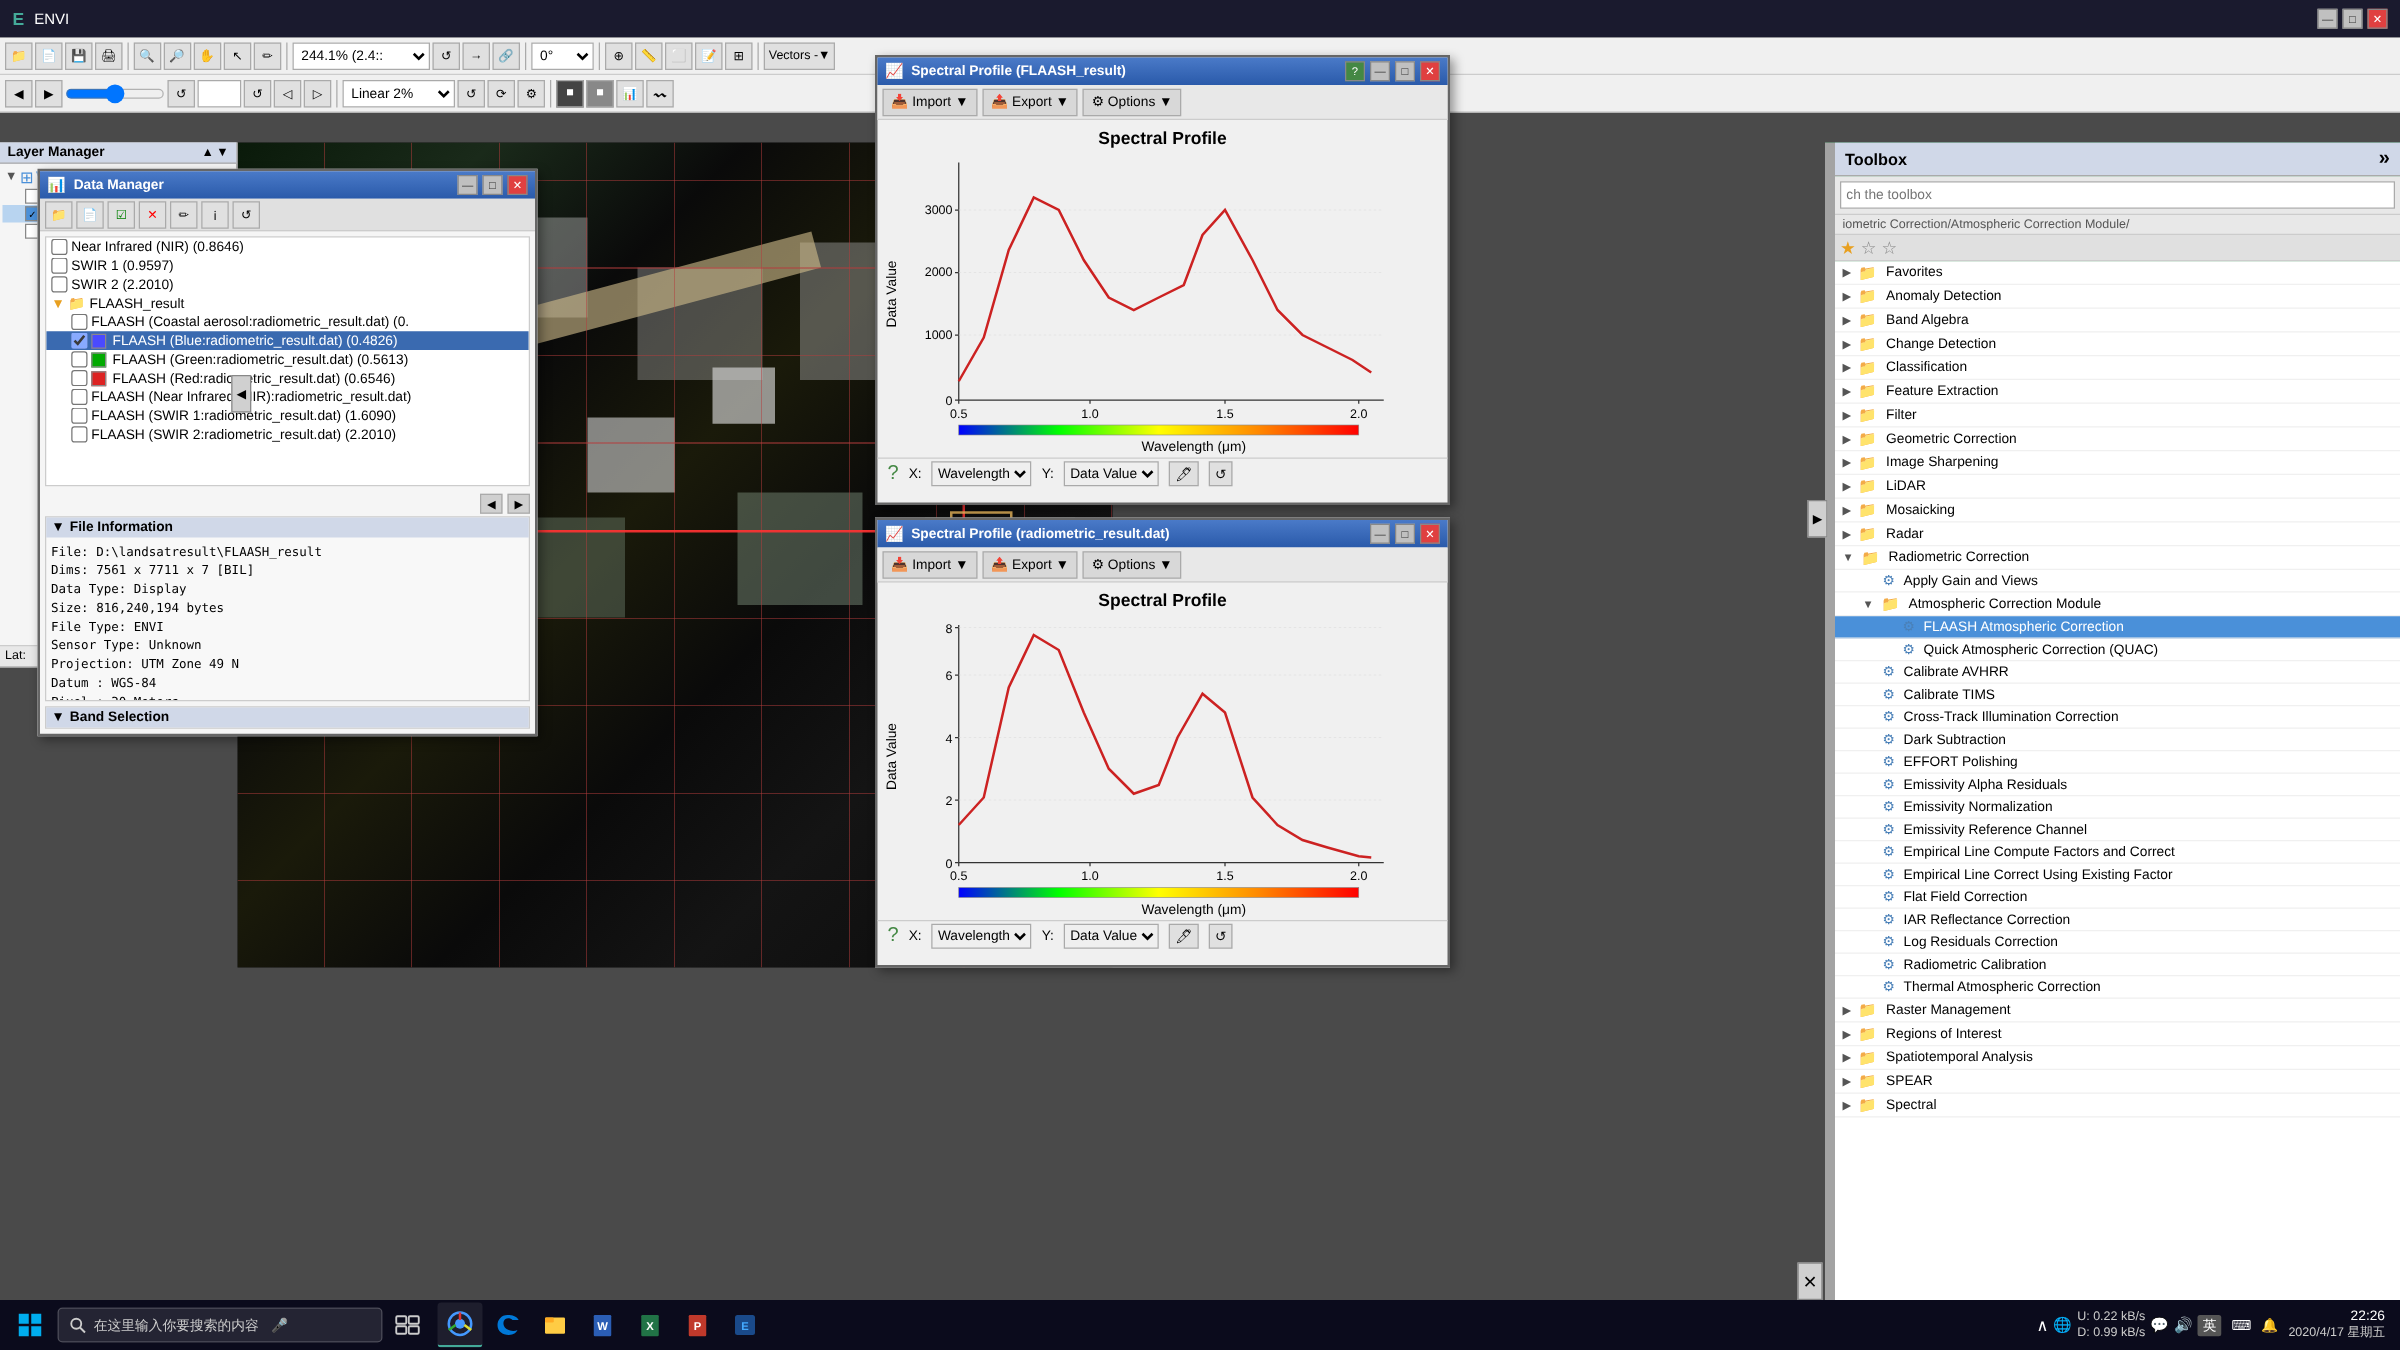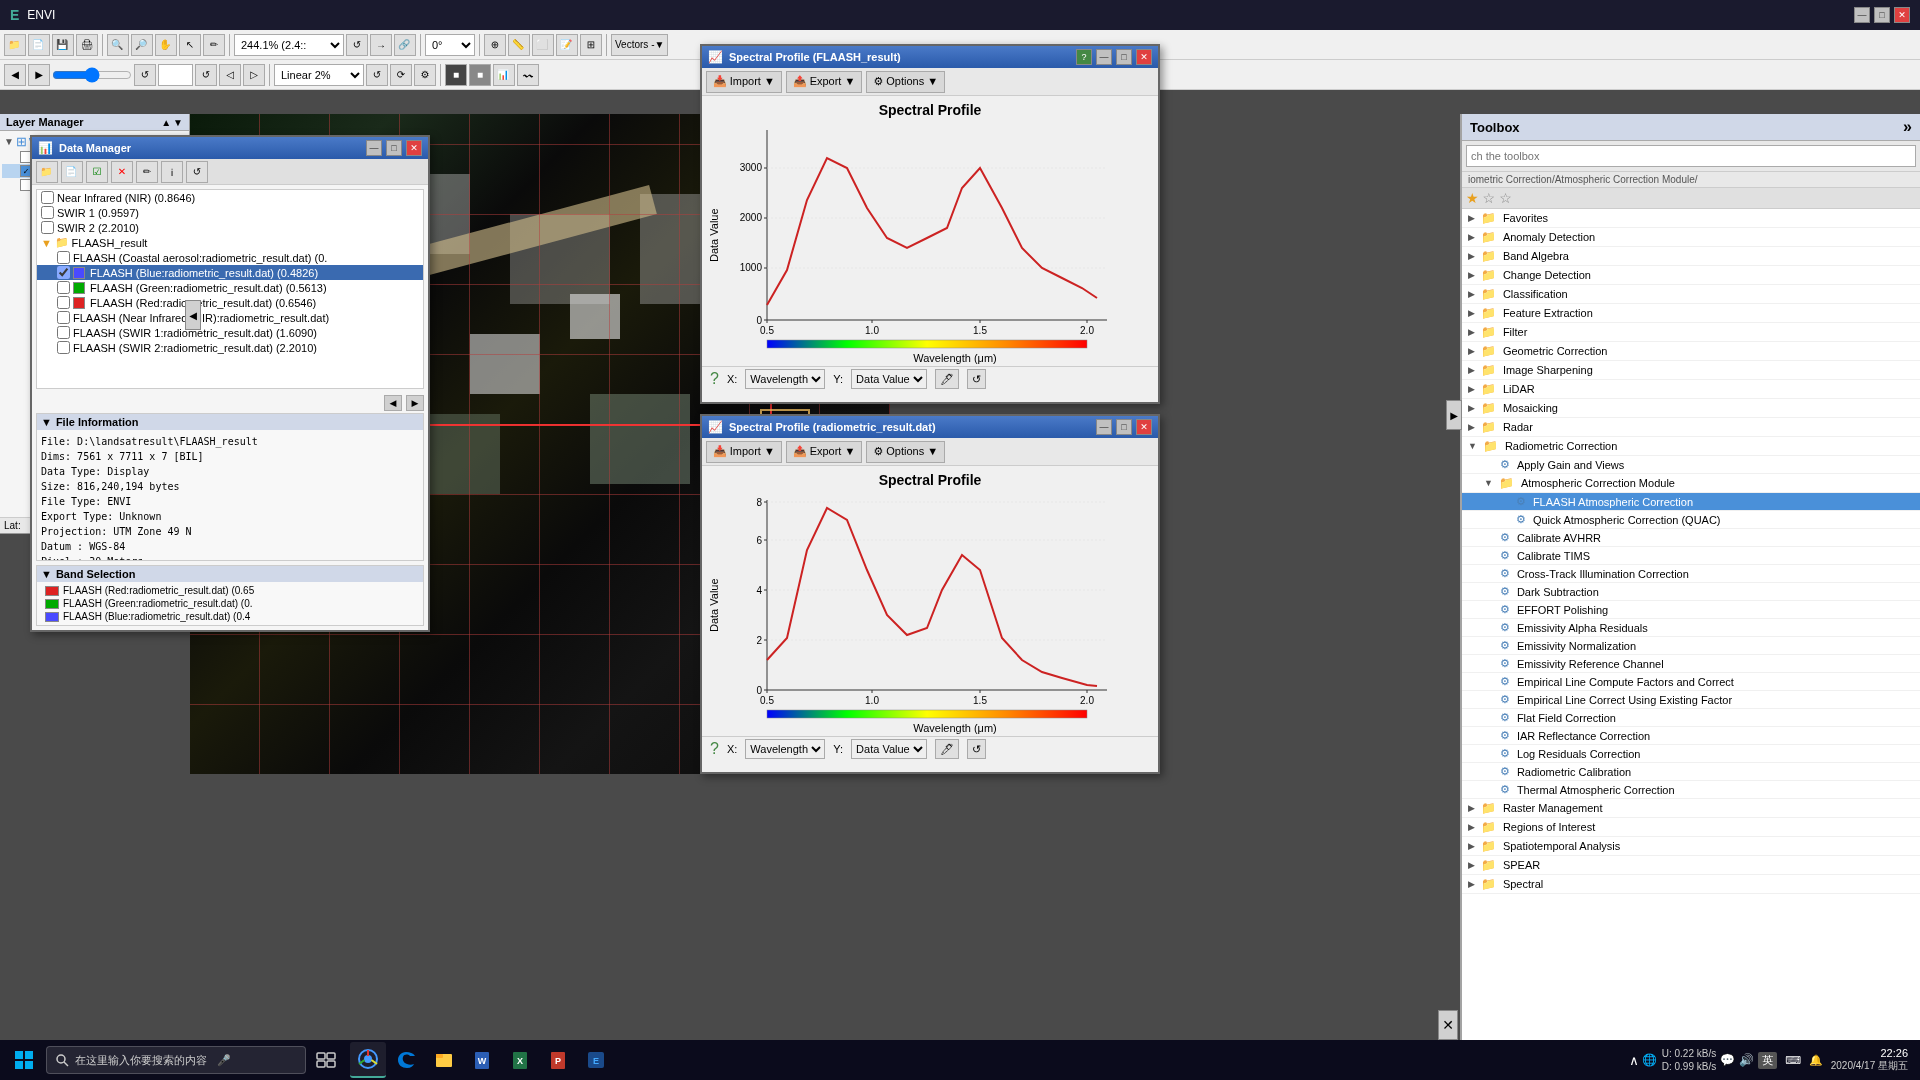--- a/index.html
+++ b/index.html
@@ -45,21 +45,21 @@
     
     .data-manager { position: absolute; left: 30px; top: 135px; width: 400px; background: #f5f5f5; border: 2px solid #666; box-shadow: 3px 3px 8px rgba(0,0,0,0.4); z-index: 10; }
     .data-manager .win-title { background: linear-gradient(to bottom, #4a7ac8, #2a5aaa); color: #fff; height: 22px; display: flex; align-items: center; padding: 0 6px; font-size: 11px; font-weight: bold; justify-content: space-between; }
     .dm-toolbar { background: #e0e0e0; height: 26px; display: flex; align-items: center; padding: 0 4px; gap: 3px; border-bottom: 1px solid #ccc; }
     .dm-tree { height: 200px; overflow-y: auto; background: #fff; border: 1px solid #ccc; margin: 4px; font-size: 11px; }
     .dm-item { padding: 1px 4px; display: flex; align-items: center; gap: 3px; cursor: pointer; }
     .dm-item.selected { background: #4a90d9; color: #fff; }
     .band-item { padding: 1px 6px; display: flex; align-items: center; gap: 4px; }
 
     
-    .toolbox { position: absolute; right: 0; top: 0; width: 460px; height: 100%; background: #15803d; border-left: 2px solid #a3a3a3; display: flex; flex-direction: column; }
+    .toolbox { position: absolute; right: 0; top: 0; width: 460px; height: 100%; background: #15803d; border-left: 8px solid #a3a3a3; display: flex; flex-direction: column; }
     .toolbox-title { background: #d0d8e8; padding: 4px 8px; font-size: 13px; font-weight: bold; border-bottom: 1px solid #aaa; display: flex; align-items: center; justify-content: space-between; }
     .toolbox-search { padding: 4px; background: #e8e8e8; border-bottom: 1px solid #ccc; }
     .toolbox-search input { width: 100%; height: 22px; border: 1px solid #aaa; padding: 0 4px; font-size: 11px; }
     .toolbox-breadcrumb { padding: 2px 6px; font-size: 10px; color: #555; background: #e8e8e8; border-bottom: 1px solid #ccc; }
     .toolbox-icons { display: flex; align-items: center; gap: 4px; padding: 2px 4px; background: #e0e0e0; border-bottom: 1px solid #ccc; }
     .toolbox-tree { flex: 1; overflow-y: auto; font-size: 11px; background: #fff; }
     .tb-tree-item { padding: 2px 6px; display: flex; align-items: center; gap: 4px; cursor: pointer; border-bottom: 1px solid #f0f0f0; }
 
     .win-ctrl { display: flex; gap: 4px; }
     .win-ctrl-btn { width: 16px; height: 16px; background: #c0c0c0; border: 1px solid #888; cursor: pointer; display: flex; align-items: center; justify-content: center; font-size: 9px; color: #333; }
@@ -310,45 +310,31 @@
     <div style="margin:0 4px 4px; background:#f8f8f8; border:1px solid #ccc;">
       <div style="background:#d0d8e8; padding:2px 4px; font-size:11px; font-weight:bold; cursor:pointer; display:flex; align-items:center; gap:4px;">
         <span>▼</span> File Information
       </div>
       <div style="padding:4px; font-size:10px; line-height:1.5; font-family: monospace; max-height:130px; overflow-y:auto;">
         <div>File: D:\landsatresult\FLAASH_result</div>
         <div>Dims: 7561 x 7711 x 7 [BIL]</div>
         <div>Data Type: Display</div>
         <div>Size: 816,240,194 bytes</div>
         <div>File Type: ENVI</div>
-        <div>Export Type: Unknown</div>
+        <div>Sensor Type: Unknown</div>
         <div>Projection: UTM  Zone 49 N</div>
         <div>Datum    :  WGS-84</div>
         <div>Pixel  :  30 Meters</div>
 
       </div>
     </div>
 
     <div style="margin:0 4px 4px; background:#f8f8f8; border:1px solid #ccc;">
       <div style="background:#d0d8e8; padding:2px 4px; font-size:11px; font-weight:bold; cursor:pointer; display:flex; align-items:center; gap:4px;">
         <span>▼</span> Band Selection
-      </div>
-      <div style="padding:2px;">
-        <div class="band-item">
-          <span style="display:inline-block; width:14px; height:10px; background:#dd2222; border:1px solid #888;"></span>
-          <span style="font-size:10px;">FLAASH (Red:radiometric_result.dat) (0.65</span>
-        </div>
-        <div class="band-item">
-          <span style="display:inline-block; width:14px; height:10px; background:#00aa00; border:1px solid #888;"></span>
-          <span style="font-size:10px;">FLAASH (Green:radiometric_result.dat) (0.</span>
-        </div>
-        <div class="band-item">
-          <span style="display:inline-block; width:14px; height:10px; background:#4a4aff; border:1px solid #888;"></span>
-          <span style="font-size:10px;">FLAASH (Blue:radiometric_result.dat) (0.4</span>
-        </div>
       </div>
     </div>
   </div>
 
   <div class="spectral-window" style="left:700px; top:44px; width:460px; height:360px;">
     <div class="win-title">
       <div style="display:flex; align-items:center; gap:6px;">
         <span style="color:#88ccff; font-size:12px;">📈</span>
         <span>Spectral Profile (FLAASH_result)</span>
       </div>

